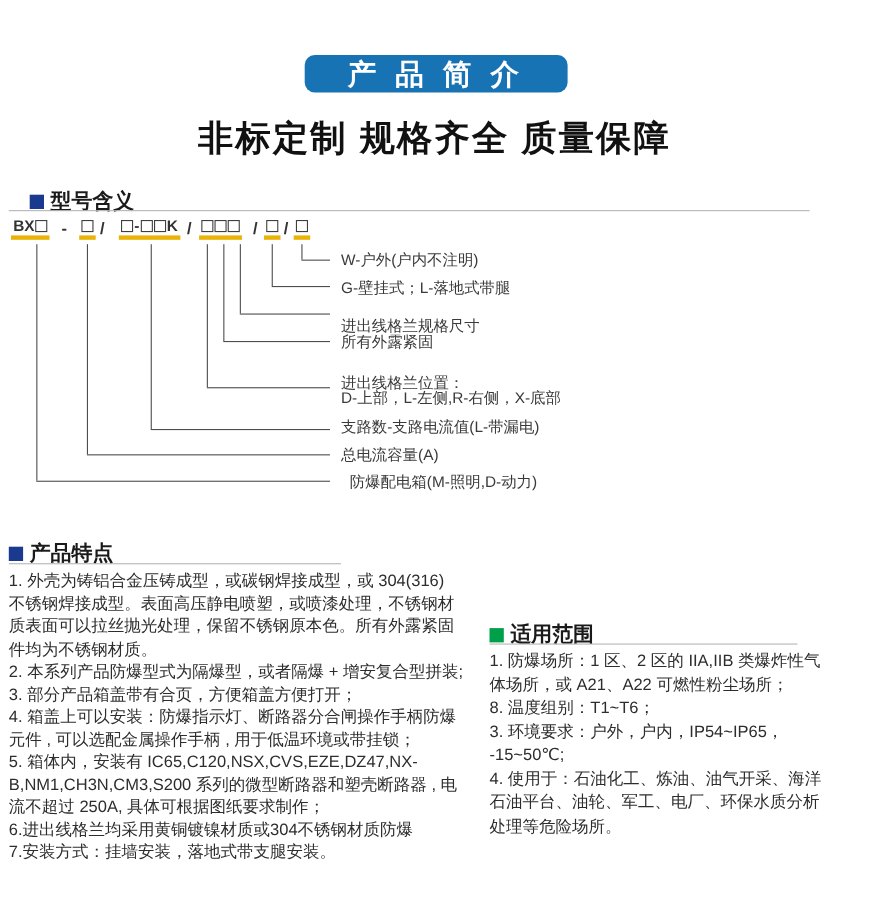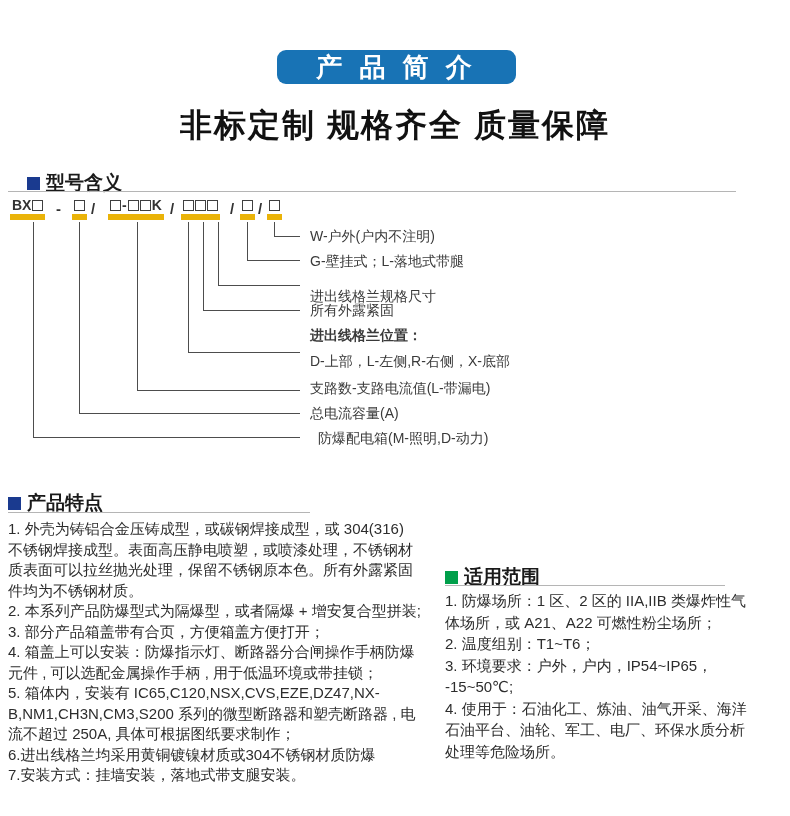--- a/index.html
+++ b/index.html
@@ -19,21 +19,21 @@
   .sec-head { position:absolute; display:flex; align-items:center; gap:6px;
               font-size:19px; font-weight:bold; color:#1a1a1a; }
   .sq { width:13px; height:13px; display:inline-block; }
   .sq-blue { background:#1a3a8f; }
   .sq-green { background:#009f4a; }
   .sec-rule { position:absolute; height:1px; background:#b5b5b5; }
 
   
   .formula { position:absolute; left:0; top:199px; height:22px; width:100%; }
   .grp { position:absolute; top:0; display:flex; align-items:center; gap:1px;
-         border-bottom:6px solid #eab308; padding:1px 2px 3px 2px; }
+         border-bottom:4px solid #eab308; padding:1px 2px 3px 2px; }
   .box { width:11px; height:11px; border:1.5px solid #3f3f3f; display:inline-block; background:#fff; }
   .ftxt { font-size:14px; font-weight:bold; color:#333; line-height:11px; }
   .fsym { position:absolute; top:1px; font-size:15px; font-weight:bold; color:#333; }
 
   
   .vline { position:absolute; width:1px; background:#4d4d4d; }
   .hline { position:absolute; height:1px; background:#4d4d4d; }
   .dlabel { position:absolute; left:310px; height:16px; line-height:16px;
             font-size:14px; color:#3a3a3a; white-space:nowrap; }
 
@@ -108,21 +108,21 @@
   <div class="hline" style="left:218px; top:285px; width:82px;"></div>
   <div class="vline" style="left:247px; top:222px; height:38px;"></div>
   <div class="hline" style="left:247px; top:260px; width:53px;"></div>
   <div class="vline" style="left:274px; top:222px; height:14px;"></div>
   <div class="hline" style="left:274px; top:236px; width:26px;"></div>
 
   <div class="dlabel" style="top:228px;">W-户外(户内不注明)</div>
   <div class="dlabel" style="top:253px;">G-壁挂式；L-落地式带腿</div>
   <div class="dlabel" style="top:288px;">进出线格兰规格尺寸</div>
   <div class="dlabel" style="top:302px;">所有外露紧固</div>
-  <div class="dlabel" style="top:327px;font-weight:bold;">进出线格兰位置：</div>
+  <div class="dlabel" style="top:340px;">进出线格兰位置：</div>
   <div class="dlabel" style="top:380px;">支路数-支路电流值(L-带漏电)</div>
   <div class="dlabel" style="top:353px;">D-上部，L-左侧,R-右侧，X-底部</div>
   <div class="dlabel" style="top:405px;">总电流容量(A)</div>
   <div class="dlabel" style="top:430px; left:318px;">防爆配电箱(M-照明,D-动力)</div>
 
   <div class="sec-head" style="left:8px; top:490px;">
     <span class="sq sq-blue"></span>
     <span>产品特点</span>
   </div>
   <div class="sec-rule" style="left:8px; top:512px; width:302px;"></div>
@@ -145,21 +145,21 @@
 
   <div class="sec-head" style="left:445px; top:564px;">
     <span class="sq sq-green"></span>
     <span>适用范围</span>
   </div>
   <div class="sec-rule" style="left:445px; top:585px; width:280px;"></div>
 
   <div class="scope-text">
     <div class="sline">1. 防爆场所：1 区、2 区的 IIA,IIB 类爆炸性气</div>
     <div class="sline">体场所，或 A21、A22 可燃性粉尘场所；</div>
-    <div class="sline">2. 温度组别：T1~T6；</div>
+    <div class="sline">8. 温度组别：T1~T6；</div>
     <div class="sline">3. 环境要求：户外，户内，IP54~IP65，</div>
     <div class="sline">-15~50℃;</div>
     <div class="sline">4. 使用于：石油化工、炼油、油气开采、海洋</div>
     <div class="sline">石油平台、油轮、军工、电厂、环保水质分析</div>
     <div class="sline">处理等危险场所。</div>
   </div>
 
 </div>
 
 </body></html>

